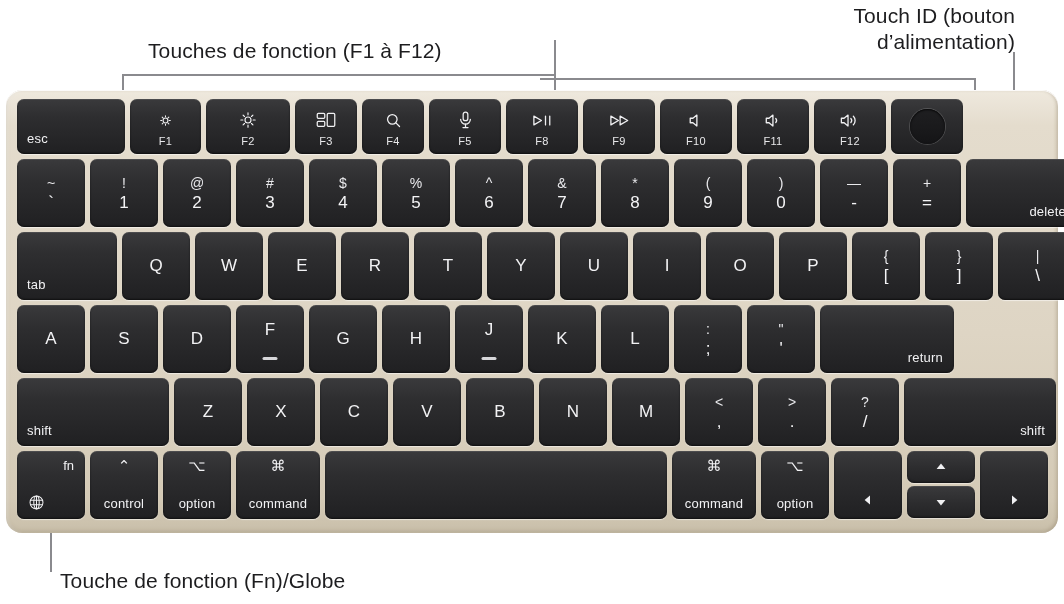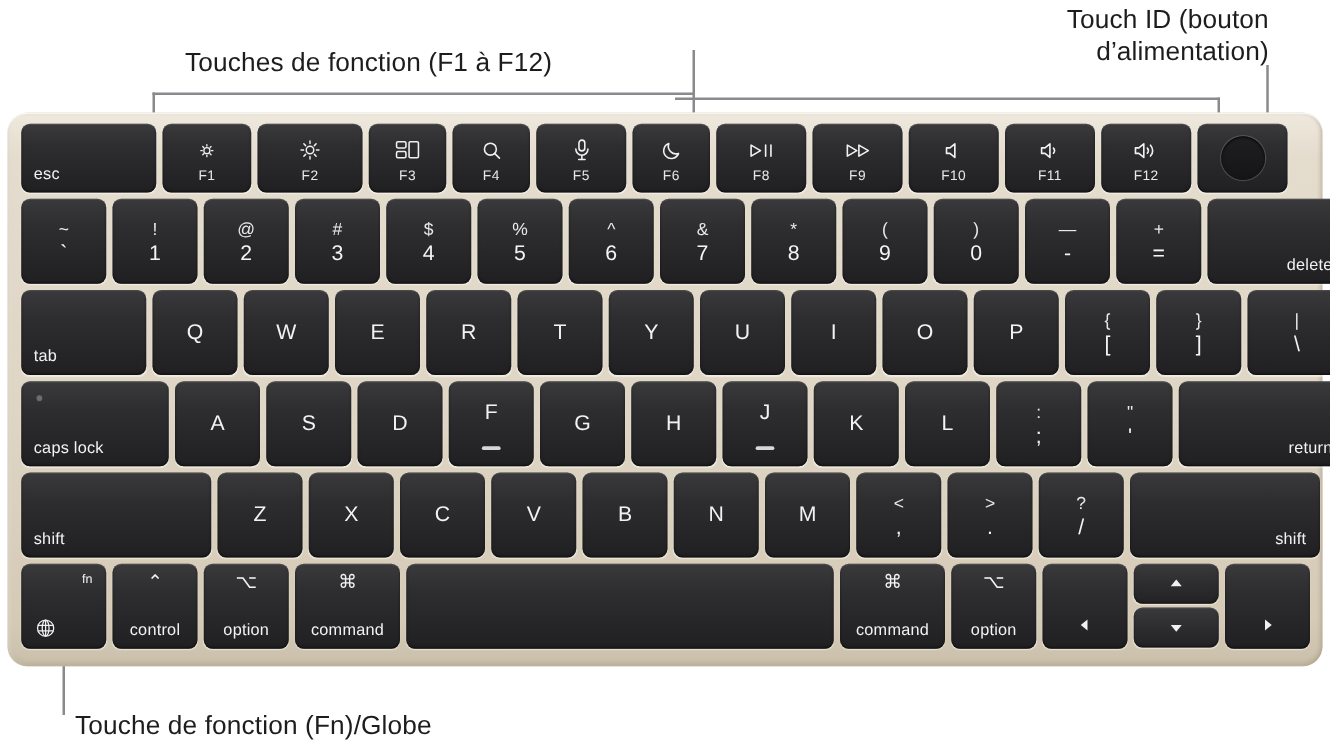--- a/index.html
+++ b/index.html
@@ -240,21 +240,21 @@
     position: absolute;
     left: 11px;
     bottom: 8px;
     width: 17px;
     height: 17px;
   }
   #key-fn .fn-text {
     position: absolute;
     right: 11px;
     top: 7px;
-    font-size: 10px;
+    font-size: 13px;
   }
 
   
   .arrow-cluster {
     position: relative;
     flex: 0 0 auto;
     display: flex;
     flex-direction: column;
     gap: 3px;
   }
@@ -355,28 +355,20 @@
       <span class="fn-icon">
         <svg width="15" height="18" viewBox="0 0 16 20" fill="none" stroke="#f0f0f2" stroke-width="1.4" stroke-linecap="round">
           <rect x="5.4" y="1.2" width="5.2" height="9.6" rx="2.6"></rect>
           <path d="M2.6 9.2a5.4 5.4 0 0 0 10.8 0"></path>
           <path d="M8 14.6v3.4M5.2 18.4h5.6"></path>
         </svg>
       </span>
       <span class="fn-num">F5</span>
     </div>
 
-    <div class="key" style="width:62px">
-      <span class="fn-icon">
-        <svg width="17" height="17" viewBox="0 0 20 20" fill="none" stroke="#f0f0f2" stroke-width="1.5" stroke-linejoin="round">
-          <path d="M16.3 12.6A7.2 7.2 0 0 1 7.1 3.4a7.2 7.2 0 1 0 9.2 9.2z"></path>
-        </svg>
-      </span>
-      <span class="fn-num">F6</span>
-    </div>
 
 
     <div class="key" style="width:72px">
       <span class="fn-icon">
         <svg width="24" height="13" viewBox="0 0 26 14" fill="none" stroke="#f0f0f2" stroke-width="1.4" stroke-linejoin="round" stroke-linecap="round">
           <path d="M4.2 2.2v9.6L12.4 7z"></path>
           <path d="M16.8 2.2v9.6M21.4 2.2v9.6"></path>
         </svg>
       </span>
       <span class="fn-num">F8</span>
@@ -507,24 +499,20 @@
       <span class="top">}</span>
       <span class="bottom">]</span>
     </div>
     <div class="key dual" style="width:79px">
       <span class="top">|</span>
       <span class="bottom">\</span>
     </div>
   </div>
 
   <div class="kb-row" id="row-home">
-    <div class="key" style="width:118px">
-      <span class="caps-led"></span>
-      <span class="lbl-bl">caps lock</span>
-    </div>
     <div class="key center" style="width:68px">A</div>
     <div class="key center" style="width:68px">S</div>
     <div class="key center" style="width:68px">D</div>
     <div class="key center has-bar" style="width:68px">
       <span>F</span>
       <span class="homing-bar"></span>
     </div>
     <div class="key center" style="width:68px">G</div>
     <div class="key center" style="width:68px">H</div>
     <div class="key center has-bar" style="width:68px">

